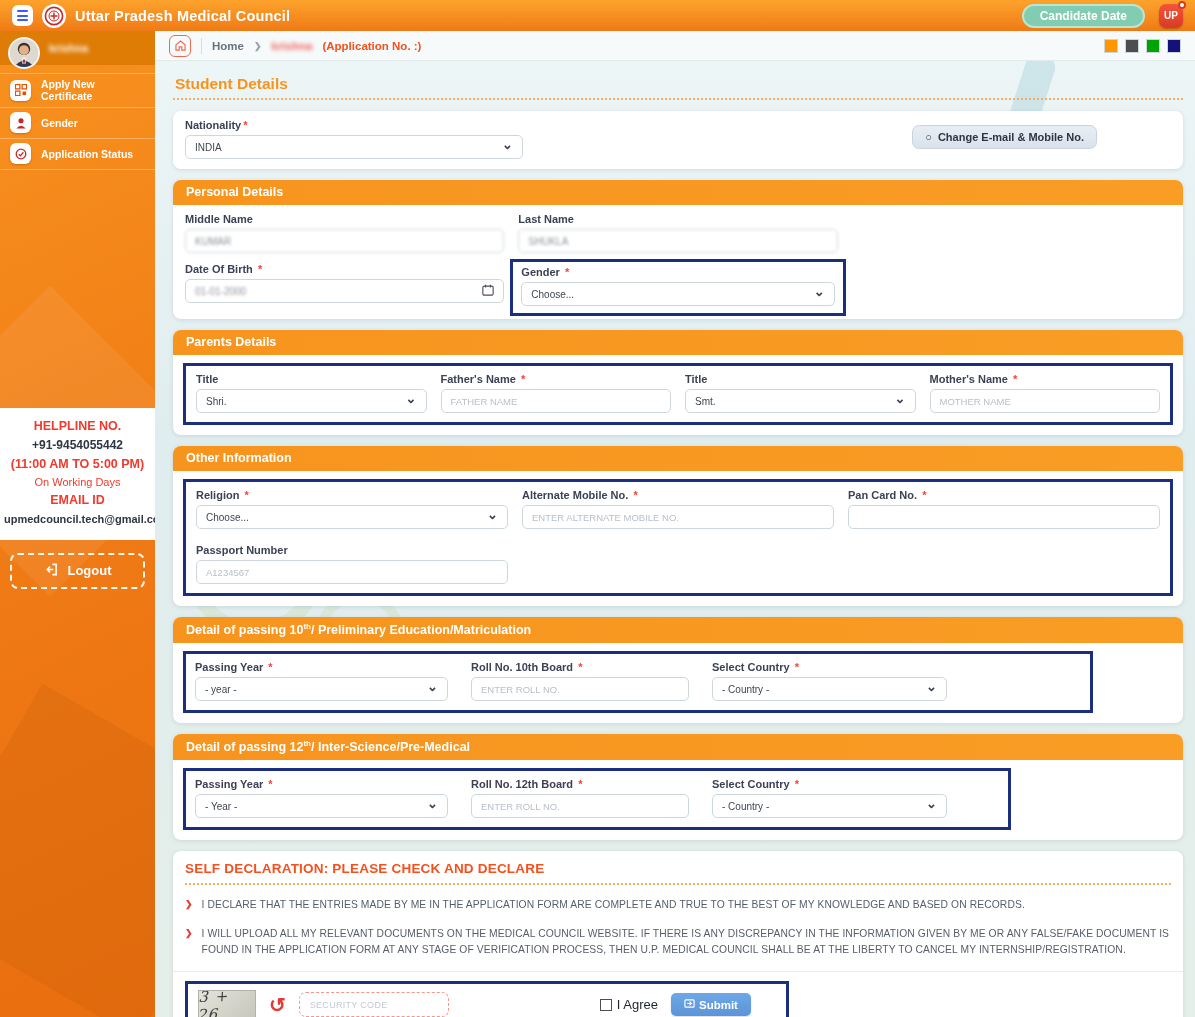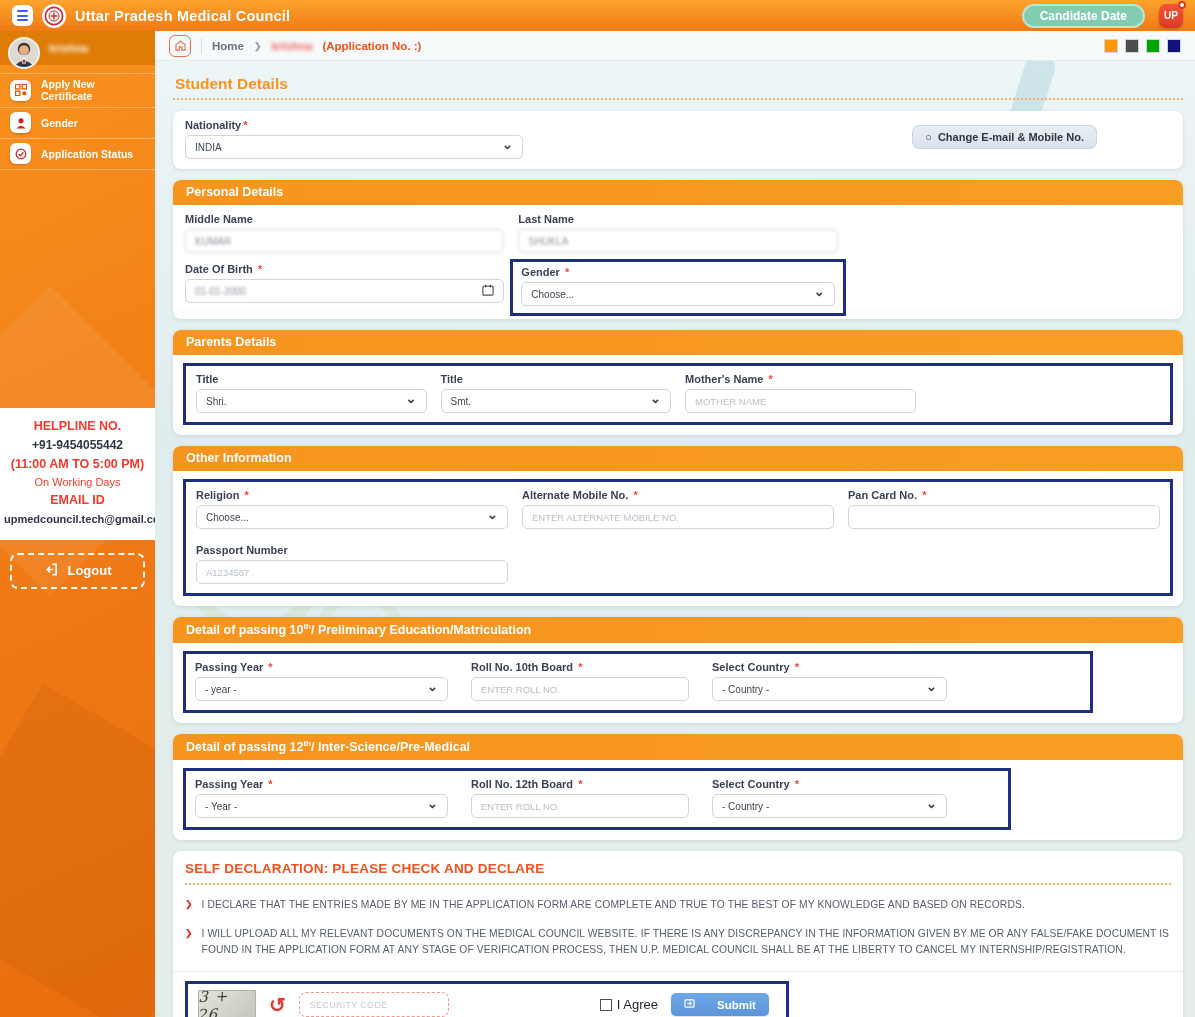--- a/index.html
+++ b/index.html
@@ -125,21 +125,21 @@
   .captcha-txt { font-family:"DejaVu Serif",serif; font-style:italic; font-size:15px; color:#3d3d3d;
     transform:skew(-6deg) rotate(-2deg); letter-spacing:1px; }
   .refresh { color:#e53935; font-size:20px; font-weight:bold; cursor:pointer; line-height:1; }
   .sec-input { width:150px; height:25px; border:1.5px dashed #f3968c; border-radius:7px;
     background:#fff; padding:0 10px; font-size:9.5px; color:#6a7079; display:block; }
   .sec-input::placeholder { color:#c3cad2; font-size:9px; letter-spacing:.3px; }
   .agree-wrap { margin-left:138px; display:flex; align-items:center; gap:5px; cursor:pointer; }
   .agree-box { width:12px; height:12px; border:1.5px solid #4a4f57; background:#fff; }
   .agree-label { font-size:13px; color:#1f2430; }
   .submit-btn { background:linear-gradient(180deg,#6ea8e8,#5b94d8); color:#fff; font-weight:bold;
-    font-size:11.5px; padding:5px 13px; border-radius:5px; display:flex; align-items:center; gap:22px;
+    font-size:11.5px; padding:5px 13px; border-radius:5px; display:flex; align-items:center; gap:4px;
     cursor:pointer; box-shadow:0 1px 2px rgba(0,0,0,.15); }
 </style>
 </head>
 <body>
 
 <header class="topbar">
   <div class="hamburger">
       <i></i>
       <i></i>
       <i></i>
@@ -323,20 +323,24 @@
         <div class="card-body" style="padding:8px 10px 10px;">
           <div class="navy-box pad-box grid4">
             <div>
               <label class="f-label">Title</label>
               <div class="selectbox">
                 <span class="sel-val">Shri.</span>
                 <span class="chev">⌄</span>
               </div>
             </div>
             <div>
+              <label class="f-label"><span>Father's Name</span> <span class="req">*</span></label>
+              <input class="input" placeholder="FATHER NAME" style="">
+            </div>
+            <div>
               <label class="f-label">Title</label>
               <div class="selectbox">
                 <span class="sel-val">Smt.</span>
                 <span class="chev">⌄</span>
               </div>
             </div>
             <div>
               <label class="f-label"><span>Mother's Name</span> <span class="req">*</span></label>
               <input class="input" placeholder="MOTHER NAME" style="">
             </div>

